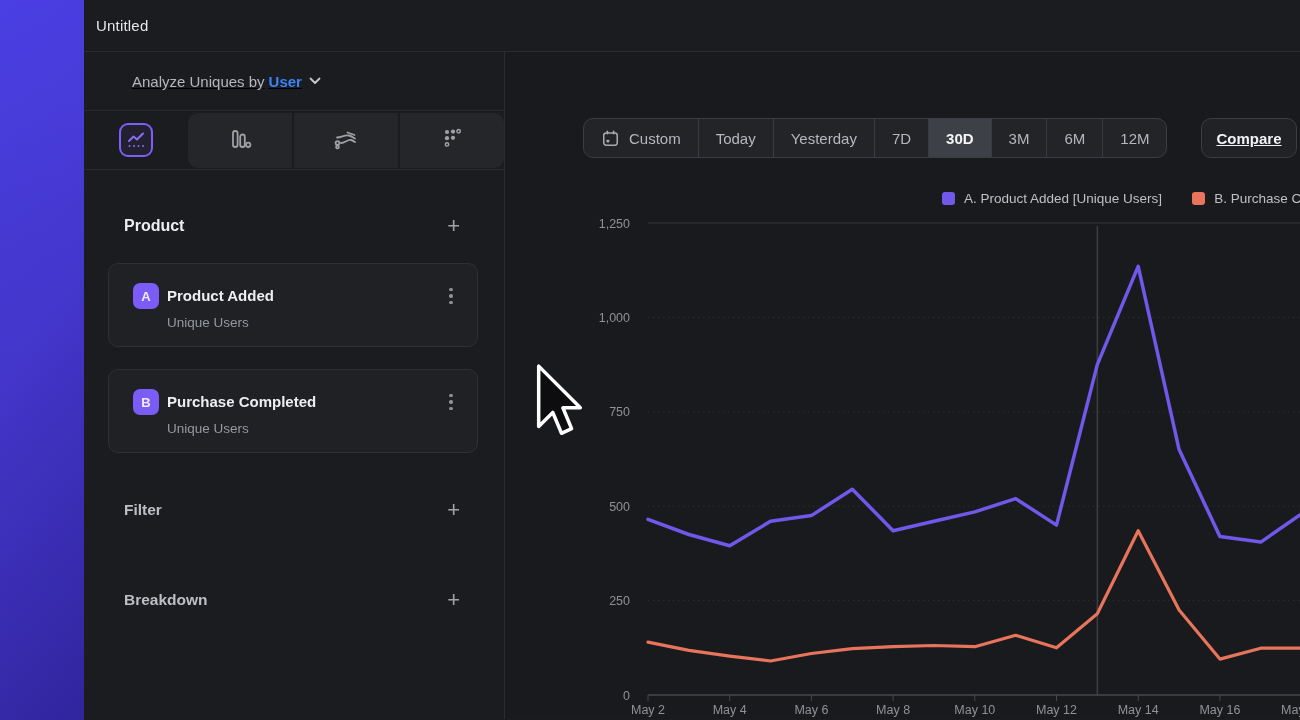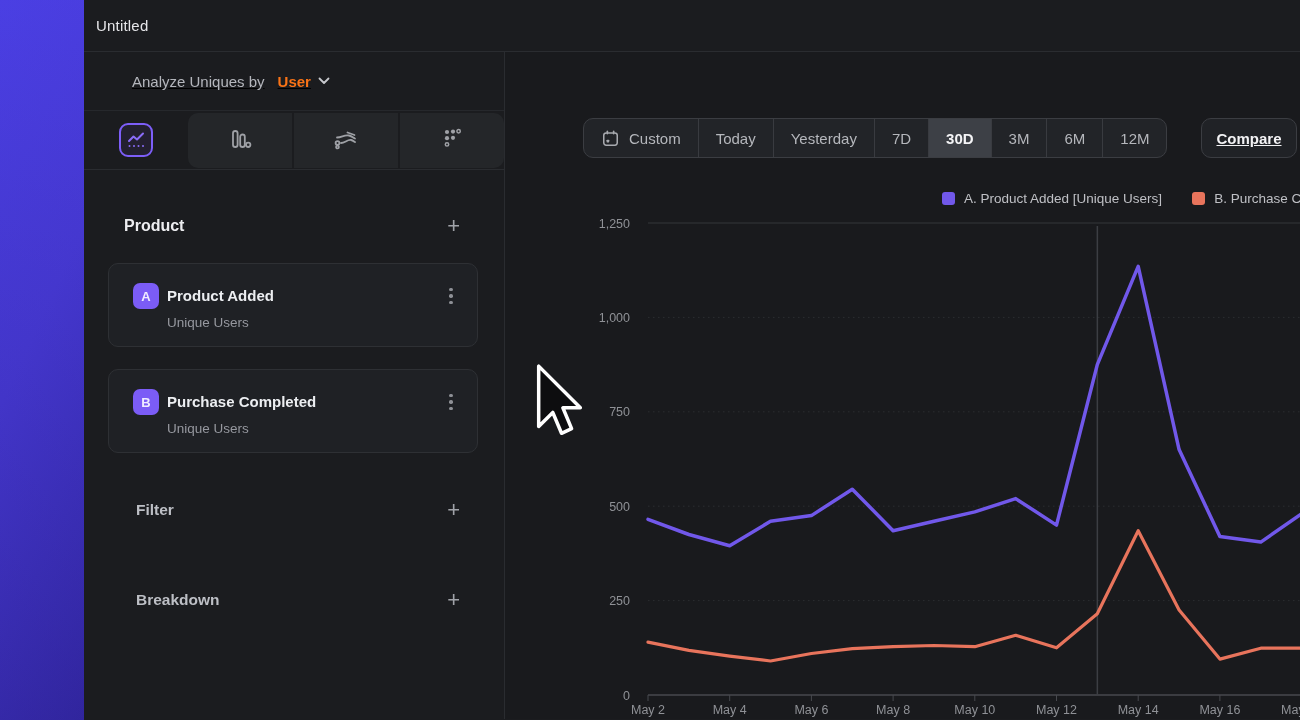--- a/index.html
+++ b/index.html
@@ -20,21 +20,21 @@
     border-bottom:1px solid #2a2c30; }
   .header .title { color:#e6e6e9; font-size:15px; font-weight:500; letter-spacing:.2px; }
 
   .content { display:flex; height:667px; }
 
   
   .sidebar { width:421px; min-width:421px; background:#1b1c1f; border-right:1px solid #2a2c30; }
   .analyze-row { height:59px; display:flex; align-items:center; padding-left:48px;
     border-bottom:1px solid #26282c;text-decoration:underline; }
   .analyze-label { color:#b4b6bc; font-size:15px; }
-  .analyze-value { color:#f97316; font-size:15px; font-weight:700; margin-left:13px; }
+  .analyze-value { color:#3b82f6; font-size:15px; font-weight:700; margin-left:4px; }
   .analyze-chevron { margin-left:7px; display:inline-flex; }
 
   .tabs-row { height:59px; border-bottom:1px solid #2a2c30; display:flex; align-items:stretch; }
   .tab-first { width:104px; display:flex; align-items:center; justify-content:center; }
   .tab-selected-btn { width:34px; height:34px; border:2px solid #7d5ef8; border-radius:9px;
     display:flex; align-items:center; justify-content:center; background:#232030; }
   .tabs-panel { flex:1; margin:2px 0 1px 0; background:#242629; border-radius:10px;
     display:flex; }
   .tabs-panel .tab-cell { flex:1; display:flex; align-items:center; justify-content:center; }
   .tabs-panel .tab-cell + .tab-cell { border-left:2px solid #1b1c1f; }
@@ -51,21 +51,21 @@
   .card + .card { margin-top:22px; }
   .badge { position:absolute; left:24px; top:19px; width:26px; height:26px; border-radius:7px;
     background:#7b5cf6; color:#efecff; font-size:13px; font-weight:700;
     display:flex; align-items:center; justify-content:center; }
   .card-title { position:absolute; left:58px; top:23px; color:#eceef1; font-size:15px; font-weight:700; }
   .card-sub { position:absolute; left:58px; top:51px; color:#96989f; font-size:13.5px; }
   .kebab { position:absolute; right:16px; top:22px; width:20px; height:20px;
     display:flex; flex-direction:column; align-items:center; justify-content:center; gap:3px; }
   .kebab i { width:3.4px; height:3.4px; border-radius:50%; background:#8e9096; }
 
-  .row-head { height:30px;margin-left:12px; }
+  .row-head { height:30px; }
   .filter-head { margin-top:42px; }
   .breakdown-head { margin-top:60px; }
   .row-head .t { color:#bdbfc5; font-size:15.5px; font-weight:600; }
 
   
   .main { flex:1; position:relative; background:#191a1d; overflow:hidden; }
 
   .ranges { position:absolute; left:78px; top:66px; height:40px; display:inline-flex;
     align-items:stretch; background:#222428; border:1px solid #3b3d42; border-radius:10px;
     overflow:hidden; }

